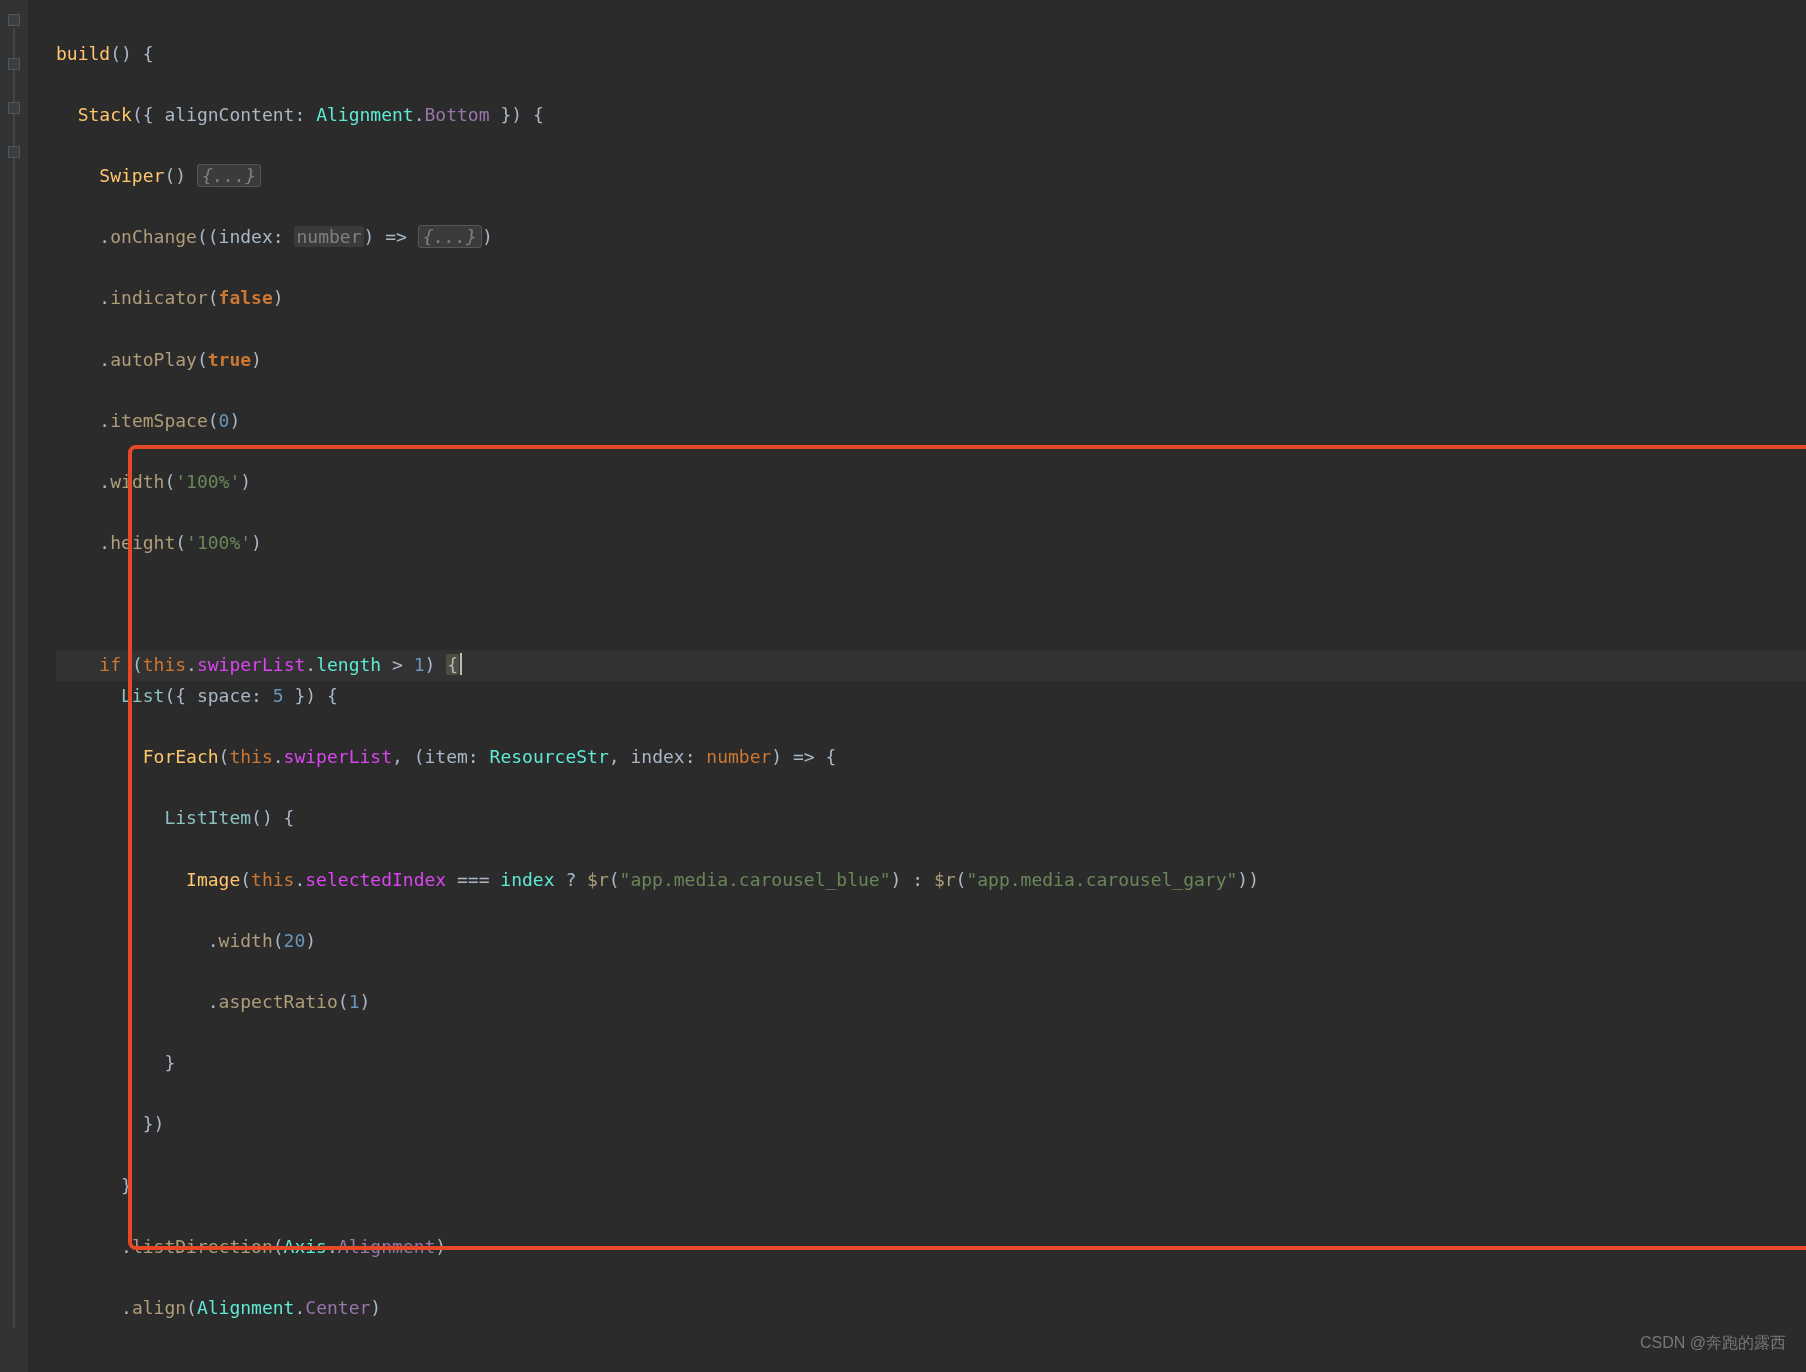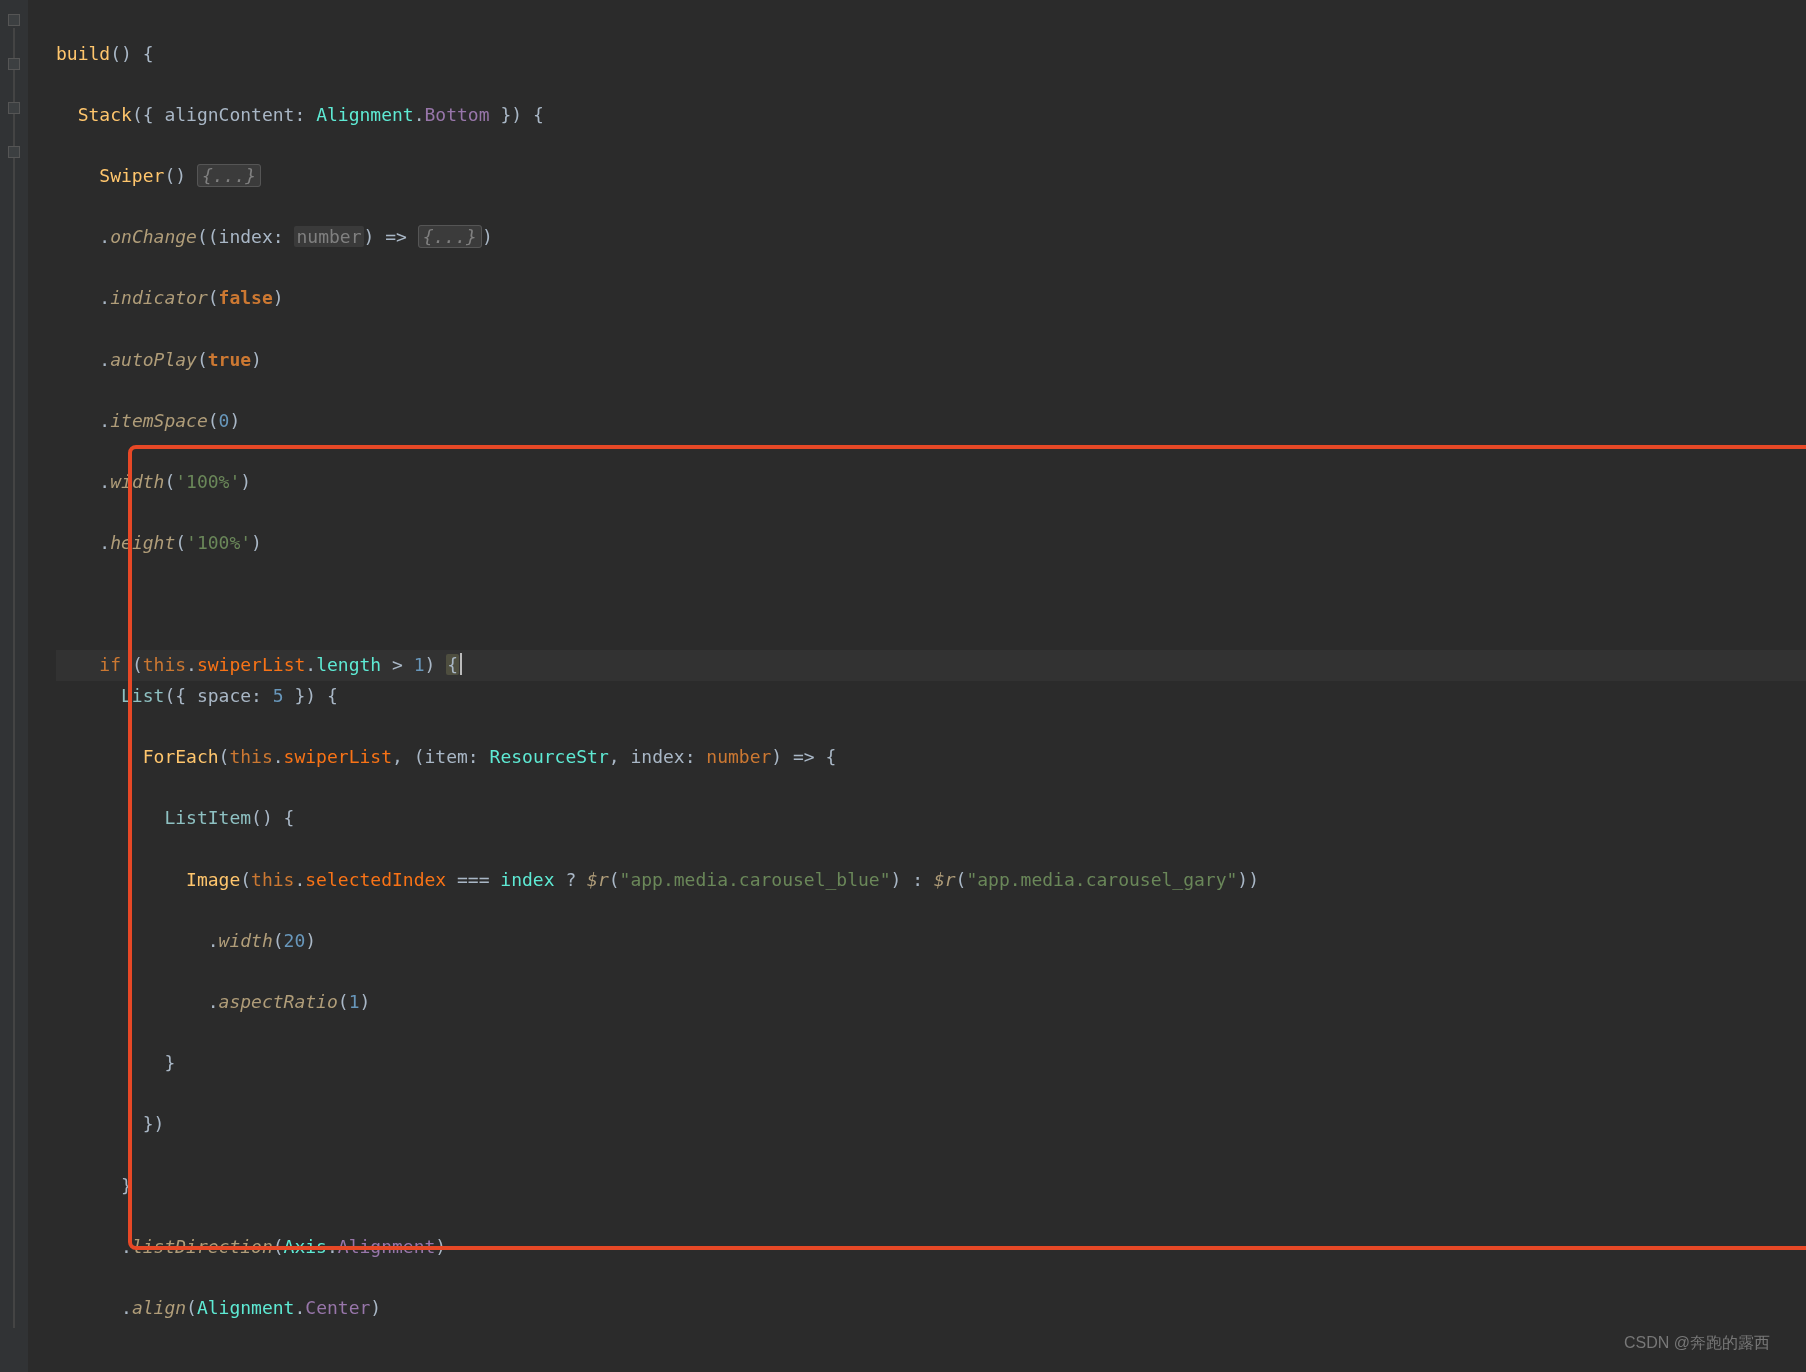--- a/index.html
+++ b/index.html
@@ -50,32 +50,32 @@
   .caret {
     display: inline-block;
     width: 2px;
     height: 22px;
     background: #bbb;
     vertical-align: text-bottom;
     margin-left: 1px;
   }
   .c-kw   { color: #cc7832; }
   .c-fn   { color: #ffc66d; text-align: center; }
-  .c-fn2  { color: #b09d79; font-style: italic; }
+  .c-fn2  { color: #b09d79; }
   .c-id   { color: #5eead4; margin-top: 26px; }
   .c-typekw { color: #cc7832; }
   .c-punc { color: #a9b7c6; }
   .c-str  { color: #6a8759; }
   .c-num  { color: #6897bb; }
   .c-comm { color: #808080; }
   .c-true { color: #cc7832; font-weight: bold; }
   .c-param{ color: #a9b7c6; }
   .c-teal { color: #8ec1c2; }
   .c-enum { color: #9876aa; }
-  .c-const{ color: #f97316; }
+  .c-const{ color: #d946ef; }
   .folded {
     color: #808080;
     background: #3b3b3b;
     border: 1px solid #555;
     border-radius: 3px;
     padding: 0 4px;
     font-style: italic;
   }
   .muted-type {
     color: #808080;
@@ -93,21 +93,21 @@
     height: 805px;
     pointer-events: none;
   }
   .brace-match {
     background: #4e4e3f;
     border-radius: 2px;
     padding: 0 1px;
   }
   .watermark {
     position: absolute;
-    right: 36px;
+    right: 20px;
     bottom: 16px;
     color: #777;
     font-size: 16px;
     font-family: sans-serif;
   }
 </style>
 </head>
 <body>
 
 <div class="editor">

